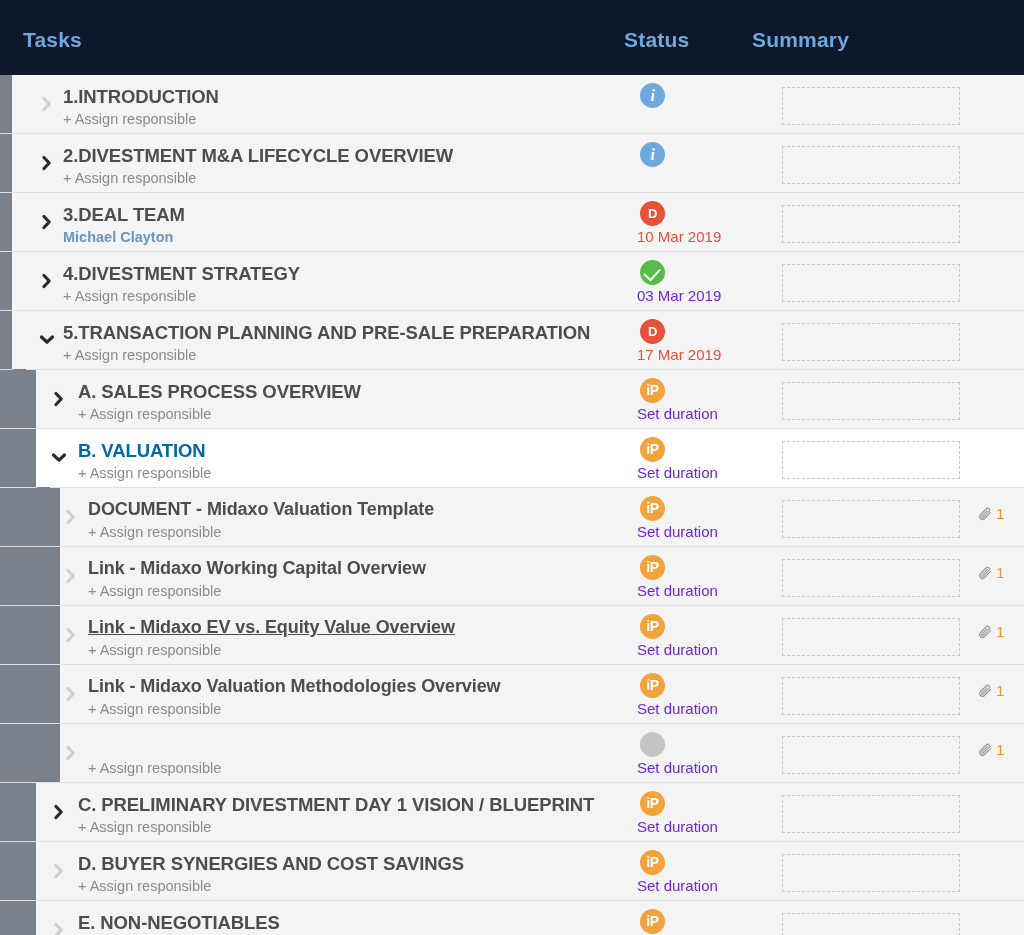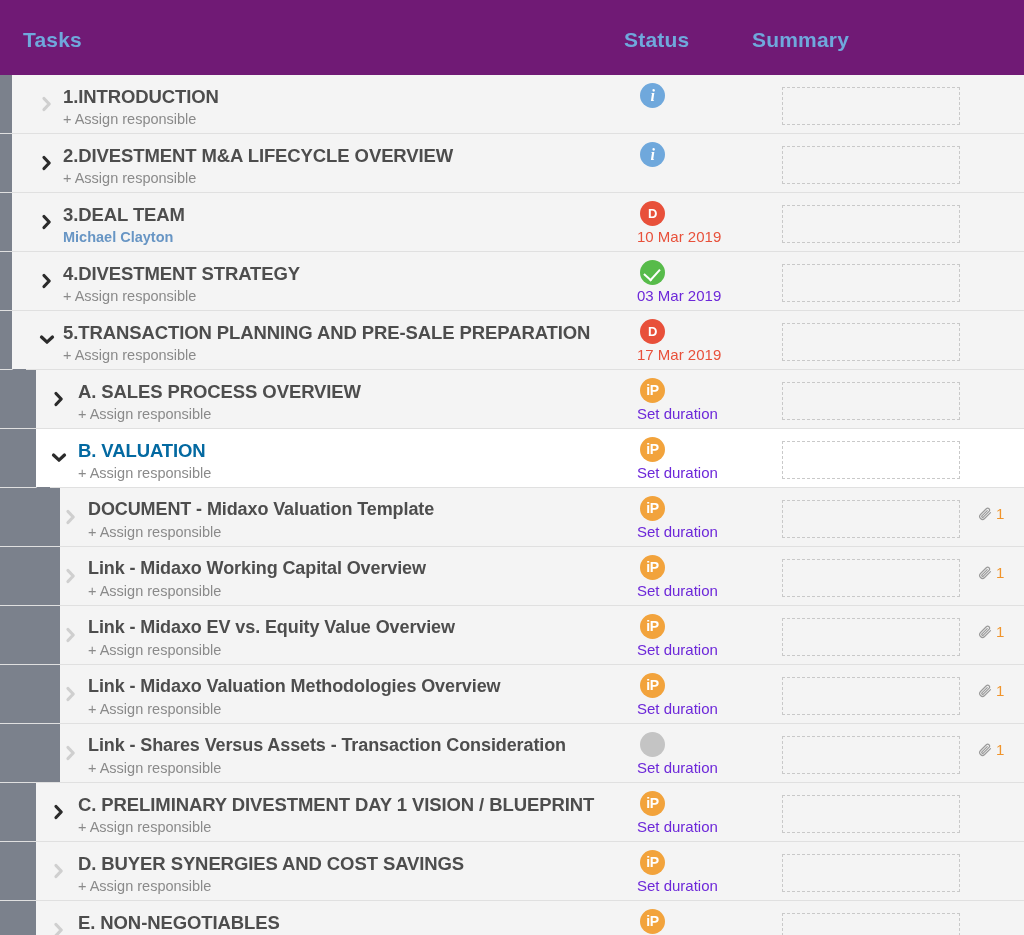--- a/index.html
+++ b/index.html
@@ -15,21 +15,21 @@
   .top-pill {
     position: absolute; left: 40px; top: -14px;
     width: 148px; height: 30px;
     background: #f0f0f0; border-radius: 7px;
   }
 
   
   .col-header {
     position: absolute; left: 0; top: 0;
     width: 1024px; height: 75px;
-    background: #701a75;
+    background: #0f172a;
   }
   .col-header .h {
     position: absolute; top: 28px;
     color: #6fa8dc;
     font-size: 21px; font-weight: bold;
     letter-spacing: .2px;
   }
   .h-tasks   { left: 23px; }
   .h-status  { left: 624px; }
   .h-summary { left: 752px; }
@@ -323,21 +323,21 @@
       </div>
     </div>
     <div class="row">
       <div class="indent" style="width: 60px;"></div>
       <div class="titleclip">
         <div class="chev" style="left: 62px;">
           <svg width="18" height="18" viewBox="0 0 18 18">
             <path d="M6 3.5 L11.2 9 L6 14.5" fill="none" stroke="#cfcfcf" stroke-width="3.2" stroke-linecap="round" stroke-linejoin="round"></path>
           </svg>
         </div>
-        <div class="title sub" style="left: 88px;">Link - Midaxo EV vs. Equity Value Overview</div>
+        <div class="title sub" style="left: 88px; text-decoration: underline;">Link - Midaxo EV vs. Equity Value Overview</div>
         <div class="assign" style="left: 88px;">+ Assign responsible</div>
       </div>
       <div class="status">
         <div class="badge prog">iP</div>
         <div class="statustext">Set duration</div>
       </div>
       <div class="summary"></div>
       <div class="attach">
         <svg class="clip" width="15" height="15" viewBox="0 0 24 24">
           <path d="M20 10.5 10.5 20a4.5 4.5 0 0 1-6.4-6.4l9.2-9.2a3 3 0 0 1 4.3 4.3l-9.2 9.2a1.5 1.5 0 0 1-2.1-2.1l8.5-8.5" fill="none" stroke="#9a9a9a" stroke-width="1.9" stroke-linecap="round" stroke-linejoin="round"></path>
@@ -369,21 +369,20 @@
       </div>
     </div>
     <div class="row">
       <div class="indent" style="width: 60px;"></div>
       <div class="titleclip">
         <div class="chev" style="left: 62px;">
           <svg width="18" height="18" viewBox="0 0 18 18">
             <path d="M6 3.5 L11.2 9 L6 14.5" fill="none" stroke="#cfcfcf" stroke-width="3.2" stroke-linecap="round" stroke-linejoin="round"></path>
           </svg>
         </div>
-        <div class="title sub" style="left: 88px;">Link - Shares Versus Assets - Transaction Consideration</div>
         <div class="assign" style="left: 88px;">+ Assign responsible</div>
       </div>
       <div class="status">
         <div class="badge none"></div>
         <div class="statustext">Set duration</div>
       </div>
       <div class="summary"></div>
       <div class="attach">
         <svg class="clip" width="15" height="15" viewBox="0 0 24 24">
           <path d="M20 10.5 10.5 20a4.5 4.5 0 0 1-6.4-6.4l9.2-9.2a3 3 0 0 1 4.3 4.3l-9.2 9.2a1.5 1.5 0 0 1-2.1-2.1l8.5-8.5" fill="none" stroke="#9a9a9a" stroke-width="1.9" stroke-linecap="round" stroke-linejoin="round"></path>

